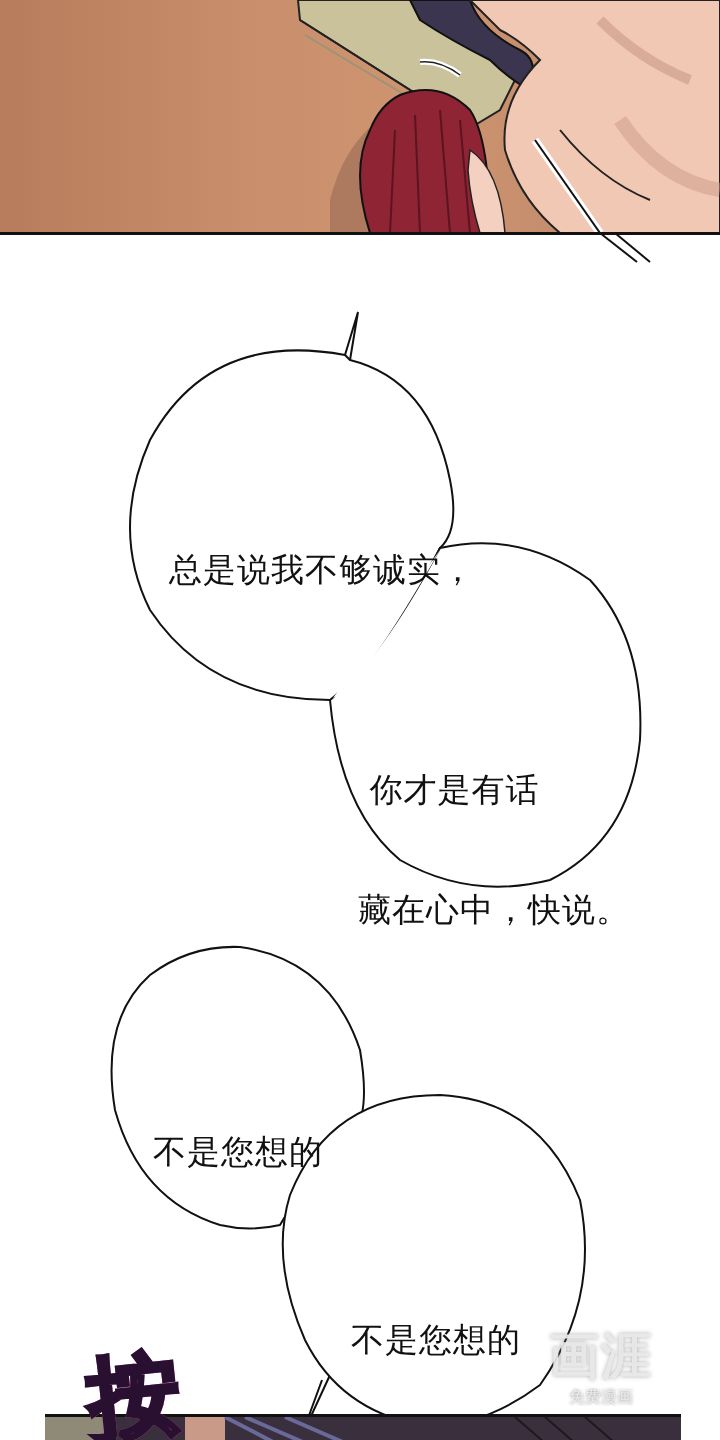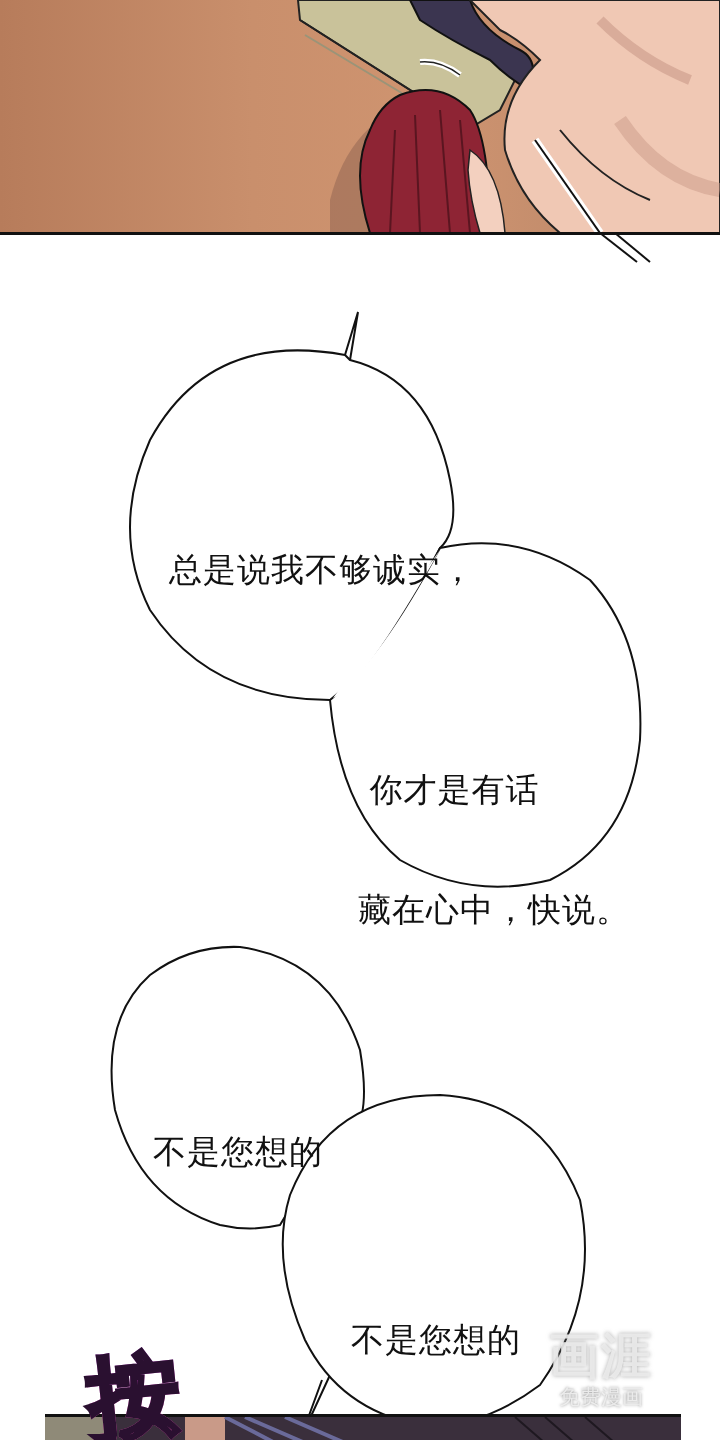--- a/index.html
+++ b/index.html
@@ -13,21 +13,21 @@
   svg { position:absolute; left:0; top:0; }
   .bubble-text { position:absolute; color:#111; font-size:33px; line-height:40px; letter-spacing:1px;
                  white-space:pre; font-weight:500; }
   .sfx { position:absolute; left:88px; top:1335px; font-size:92px; font-weight:bold; color:#e24fb8;
          -webkit-text-stroke:4px #2a1030; transform:rotate(-6deg);
          background:linear-gradient(180deg,#7a2aa8 0%,#e44fc0 55%,#f56ab0 100%);
          -webkit-background-clip:text; background-clip:text; -webkit-text-fill-color:transparent; }
   .watermark { position:absolute; left:536px; top:1328px; width:130px; text-align:center; color:rgba(255,255,255,0.85); }
   .wm-logo { font-size:50px; font-weight:bold; letter-spacing:2px; color:rgba(235,235,235,0.9);
              text-shadow:0 0 4px rgba(120,120,120,0.6); line-height:56px; }
-  .wm-sub { font-size:21px; color:rgba(240,240,240,0.9); text-shadow:0 0 3px rgba(90,90,90,0.7); line-height:26px; }
+  .wm-sub { font-size:16px; color:rgba(240,240,240,0.9); text-shadow:0 0 3px rgba(90,90,90,0.7); line-height:26px; }
 </style>
 </head>
 <body>
 
 <div class="panel-top">
   <svg width="720" height="233" viewBox="0 0 720 233">
 
     <path d="M330 200 Q350 120 420 100 L420 233 L330 233 Z" fill="#8d6150" opacity="0.5"></path>
 
     <path d="M298 0 L460 0 L520 70 L500 110 L470 128 L300 20 Z" fill="#c9c29a" stroke="#222" stroke-width="2"></path>

